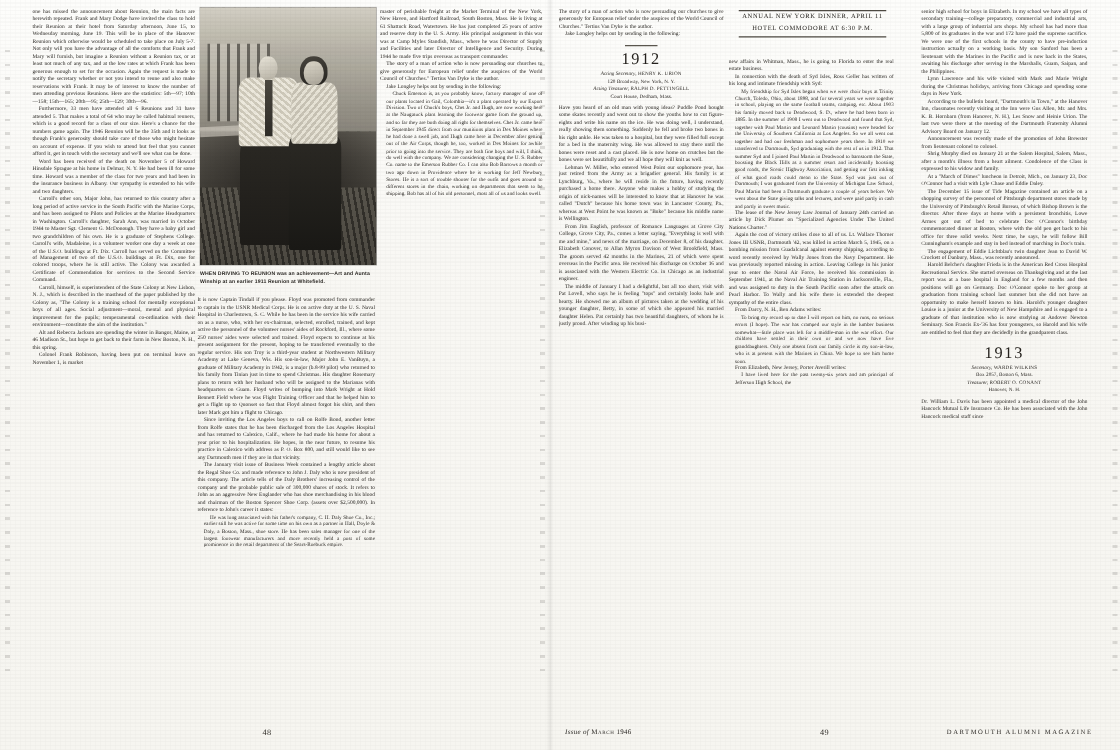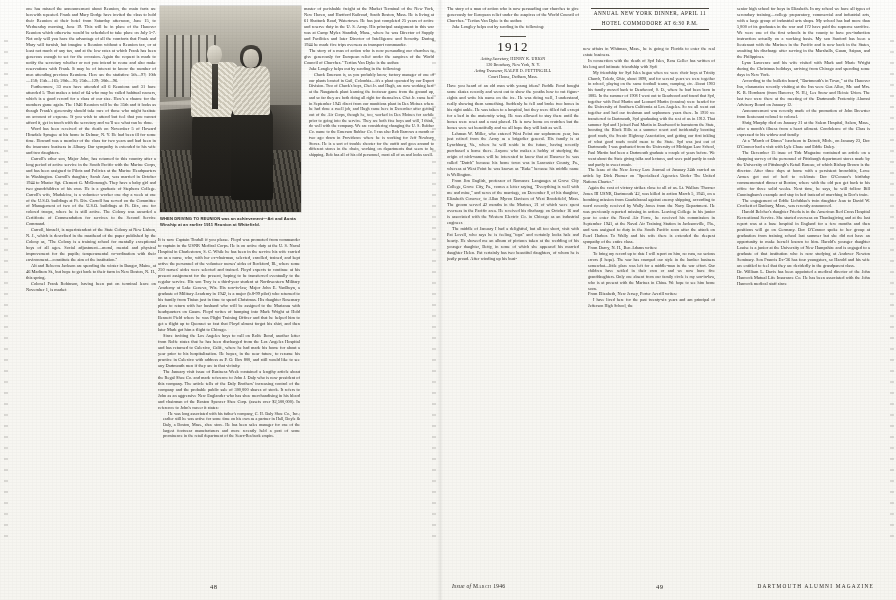--- a/index.html
+++ b/index.html
@@ -319,20 +319,33 @@
     <p class="noind">senior high school for boys in Elizabeth. In my school we have all types of secondary training—college preparatory, commercial and industrial arts, with a large group of industrial arts shops. My school has had more than 5,800 of its graduates in the war and 172 have paid the supreme sacrifice. We were one of the first schools in the county to have pre-induction instruction actually on a working basis. My son Sanford has been a lieutenant with the Marines in the Pacific and is now back in the States, awaiting his discharge after serving in the Marshalls, Guam, Saipan, and the Philippines.</p>
     <p>Lynn Lawrence and his wife visited with Mark and Marie Wright during the Christmas holidays, arriving from Chicago and spending some days in New York.</p>
     <p>According to the bulletin board, "Dartmouth's in Town," at the Hanover Inn, classmates recently visiting at the Inn were Gus Allen, Mr. and Mrs. K. B. Hornbarn (from Hanover, N. H.), Les Snow and Heinie Urion. The last two were there at the meeting of the Dartmouth Fraternity Alumni Advisory Board on January 12.</p>
     <p>Announcement was recently made of the promotion of John Brewster from lieutenant colonel to colonel.</p>
     <p>Shrig Murphy died on January 21 at the Salem Hospital, Salem, Mass., after a month's illness from a heart ailment. Condolence of the Class is expressed to his widow and family.</p>
     <p>At a "March of Dimes" luncheon in Detroit, Mich., on January 23, Doc O'Connor had a visit with Lyle Chase and Eddie Daley.</p>
     <p>The December 15 issue of Tide Magazine contained an article on a shopping survey of the personnel of Pittsburgh department stores made by the University of Pittsburgh's Retail Bureau, of which Bishop Brown is the director. After three days at home with a persistent bronchitis, Lowe Armes got out of bed to celebrate Doc O'Connor's birthday commemorated dinner at Boston, where with the old pen get back to his office for three solid weeks. Next time, he says, he will follow Bill Cunningham's example and stay in bed instead of marching in Doc's train.</p>
     <p>The engagement of Eddie Lichtblau's twin daughter Jean to David W. Crockett of Danbury, Mass., was recently announced.</p>
     <p>Harold Belcher's daughter Frieda is in the American Red Cross Hospital Recreational Service. She started overseas on Thanksgiving and at the last report was at a base hospital in England for a few months and then positions will go on Germany. Doc O'Connor spoke to her group at graduation from training school last summer but she did not have an opportunity to make herself known to him. Harold's younger daughter Louise is a junior at the University of New Hampshire and is engaged to a graduate of that institution who is now studying at Andover Newton Seminary. Son Francis Ex-'36 has four youngsters, so Harold and his wife are entitled to feel that they are decidedly in the grandparent class.</p>
 
+    <div class="class-head">
+      <div class="class-year">1913</div>
+      <div class="officer">
+        <span class="role">Secretary,</span>
+        <span class="nm">WARDE WILKINS</span><br>
+        <span>Box 2057, Boston 6, Mass.</span>
+      </div>
+      <div class="officer">
+        <span class="role">Treasurer,</span>
+        <span class="nm">ROBERT O. CONANT</span><br>
+        <span>Hanover, N. H.</span>
+      </div>
+    </div>
 
     <p class="noind">Dr. William L. Davis has been appointed a medical director of the John Hancock Mutual Life Insurance Co. He has been associated with the John Hancock medical staff since</p>
   </div>
 
   <div id="folio-48">48</div>
   <div id="mag-name">DARTMOUTH ALUMNI MAGAZINE</div>
   <div id="issue-line">
     <span class="it">Issue of</span>
     <span class="sc">March</span>
     <span>1946</span>

